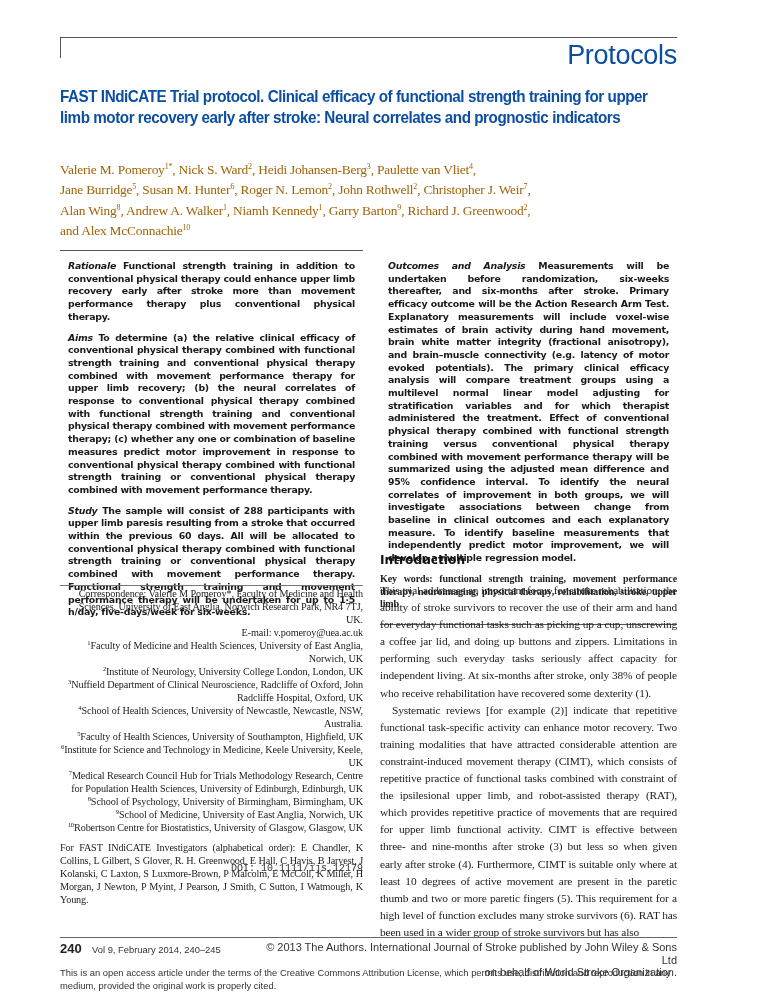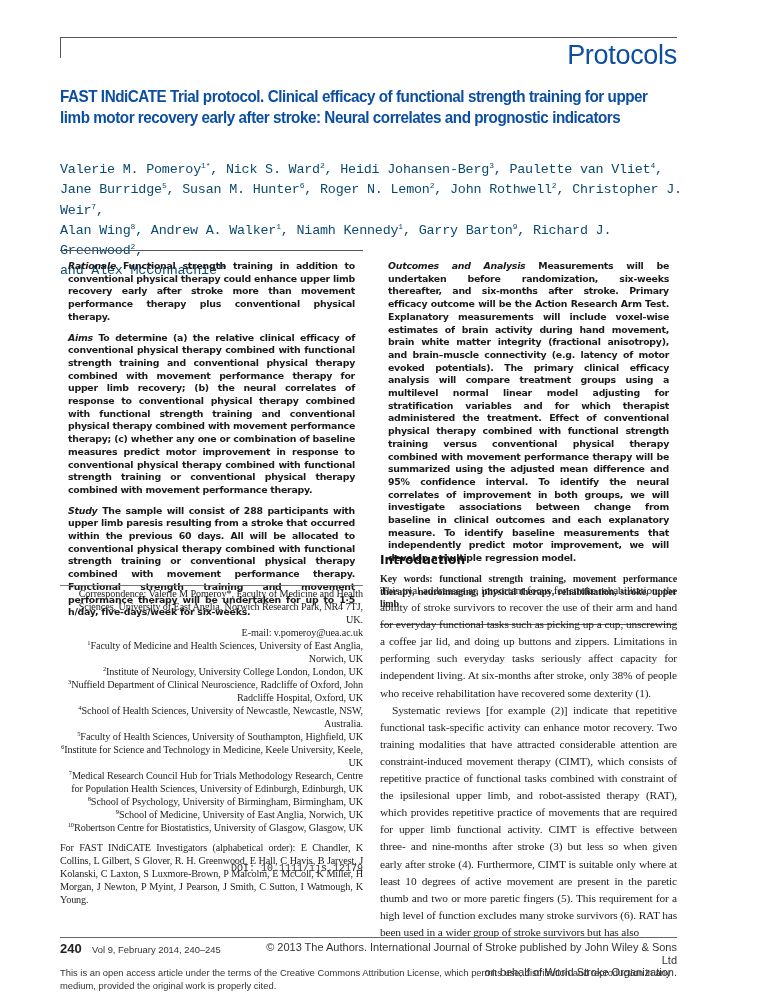--- a/index.html
+++ b/index.html
@@ -2,21 +2,21 @@
 <html><head>
 <meta charset="utf-8">
 <style>
   html, body { margin:0; padding:0; background:#ffffff; }
   body { width:761px; height:1000px; position:relative; overflow:hidden; color:#1a1a1a; }
   .abs { position:absolute; }
   .rule-top { left:60px; top:37px; width:617px; height:0; border-top:1.5px solid #555; }
   .rule-tick { left:60px; top:37px; width:0; height:21px; border-left:1.5px solid #555; }
   .section-label { right:84px; top:40px; font-family:"Liberation Sans", sans-serif; font-size:27px; color:#0b4ea2; letter-spacing:-0.3px; }
   .title { left:60px; top:86px; width:600px; font-family:"Liberation Sans", sans-serif; font-weight:bold; font-size:16.4px; line-height:21px; color:#0b4ea2; letter-spacing:-0.5px; transform:scaleX(0.93); transform-origin:left top; width:640px; }
-  .authors { left:60px; top:160px; width:640px; font-family:Liberation Mono, monospace; font-size:13.4px; line-height:20.3px; color:#0c4a6e; letter-spacing:-0.2px; }
+  .authors { left:60px; top:160px; width:640px; font-family:Liberation Serif, serif; font-size:13.4px; line-height:20.3px; color:#a16207; letter-spacing:-0.2px; }
   .authors sup { font-size:8px; vertical-align:5px; line-height:0; }
   .col-left { left:60px; width:303px;text-align:right; }
   .col-right { left:380px; width:297px; }
   .rule-abs { left:60px; top:250px; width:303px; border-top:1px solid #555; }
   .abstract { font-family:"DejaVu Sans", sans-serif; font-weight:bold; font-size:9.4px; line-height:12.7px; text-align:justify; color:#1a1a1a; letter-spacing:-0.25px; }
   .abstract p { margin:8px; }
   .abstract em { font-style:italic; }
   .abs-left { top:252px; }
   .abs-right { top:252px; }
   .keywords { font-family:"Liberation Serif", serif; font-size:10px; line-height:12.7px; color:#222; text-align:justify; margin-top:0; border-bottom:1px solid #555; padding-bottom:13px; letter-spacing:-0.1px; }

